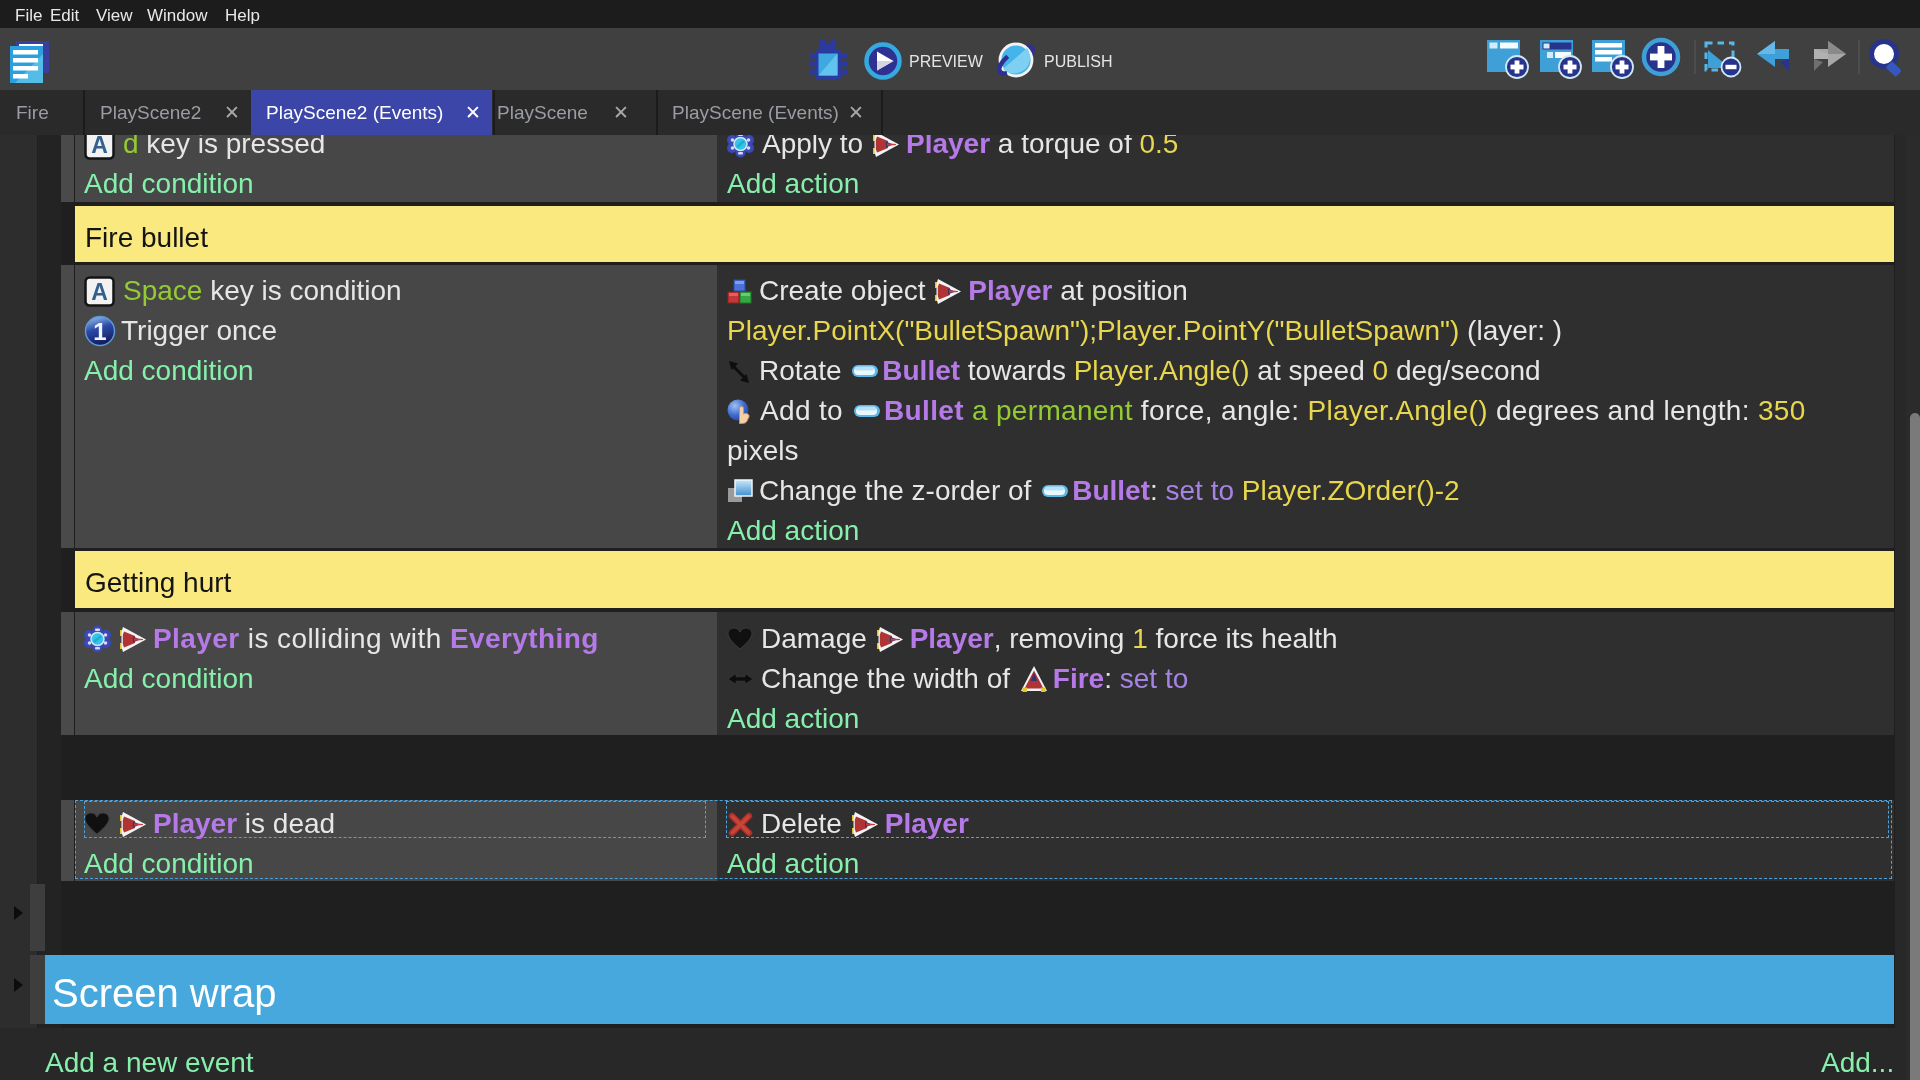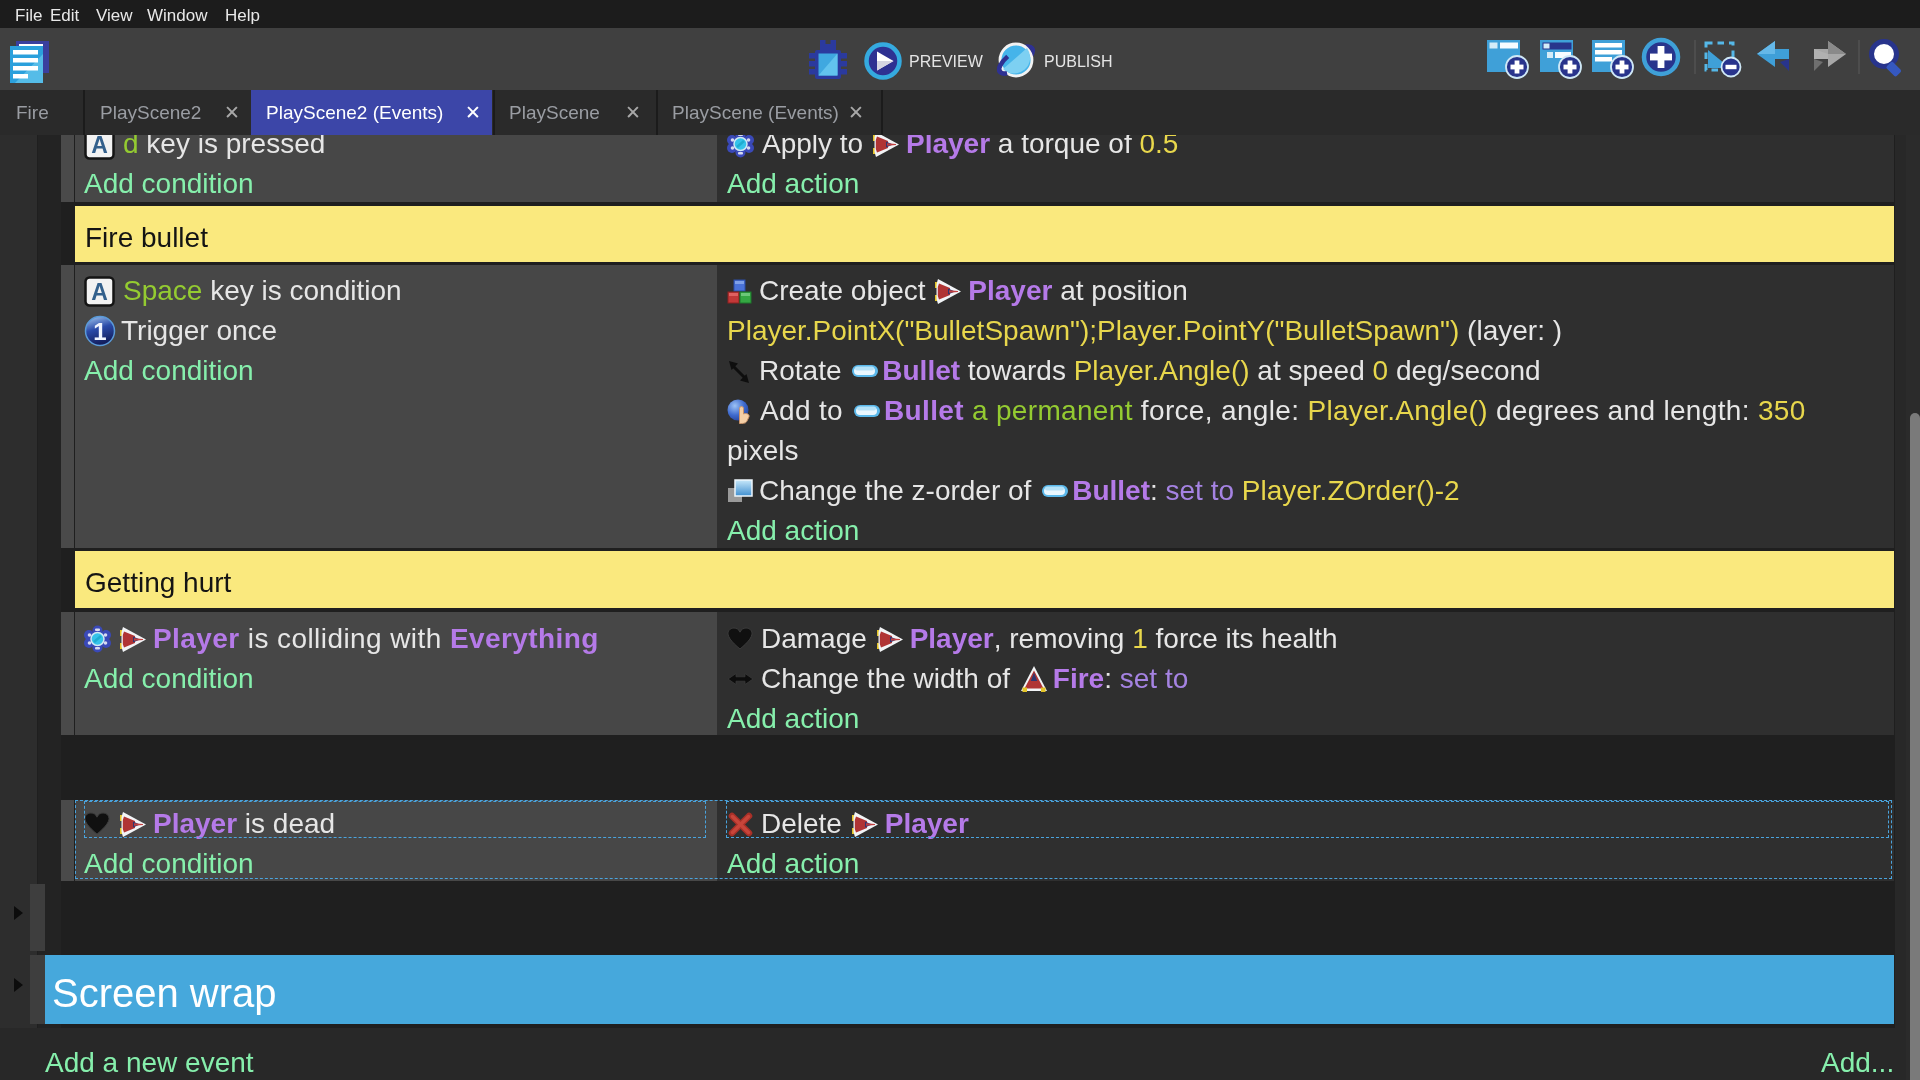--- a/index.html
+++ b/index.html
@@ -172,21 +172,21 @@
       </div>
     <div class="tabsep" style="left:83px"></div>
     <div class="tab" style="left:85px;width:166px">
         <span class="lbl" style="left:15px">PlayScene2</span>
         <span class="x" style="left:139px">✕</span>
       </div>
     <div class="tab" style="left:251px;width:241px;background:#3c46a8;color:#fff">
         <span class="lbl" style="left:15px">PlayScene2 (Events)</span>
         <span class="x" style="left:214px;color:#fff">✕</span>
       </div>
-    <div class="tab" style="left:492px;width:148px">
+    <div class="tab" style="left:480px;width:148px">
         <span class="lbl" style="left:17px">PlayScene</span>
         <span class="x" style="left:133px">✕</span>
       </div>
     <div class="tabsep" style="left:493px"></div>
     <div class="tab" style="left:655px;width:225px">
         <span class="lbl" style="left:17px">PlayScene (Events)</span>
         <span class="x" style="left:193px">✕</span>
       </div>
     <div class="tabsep" style="left:656px"></div>
     <div class="tabsep" style="left:881px"></div>

